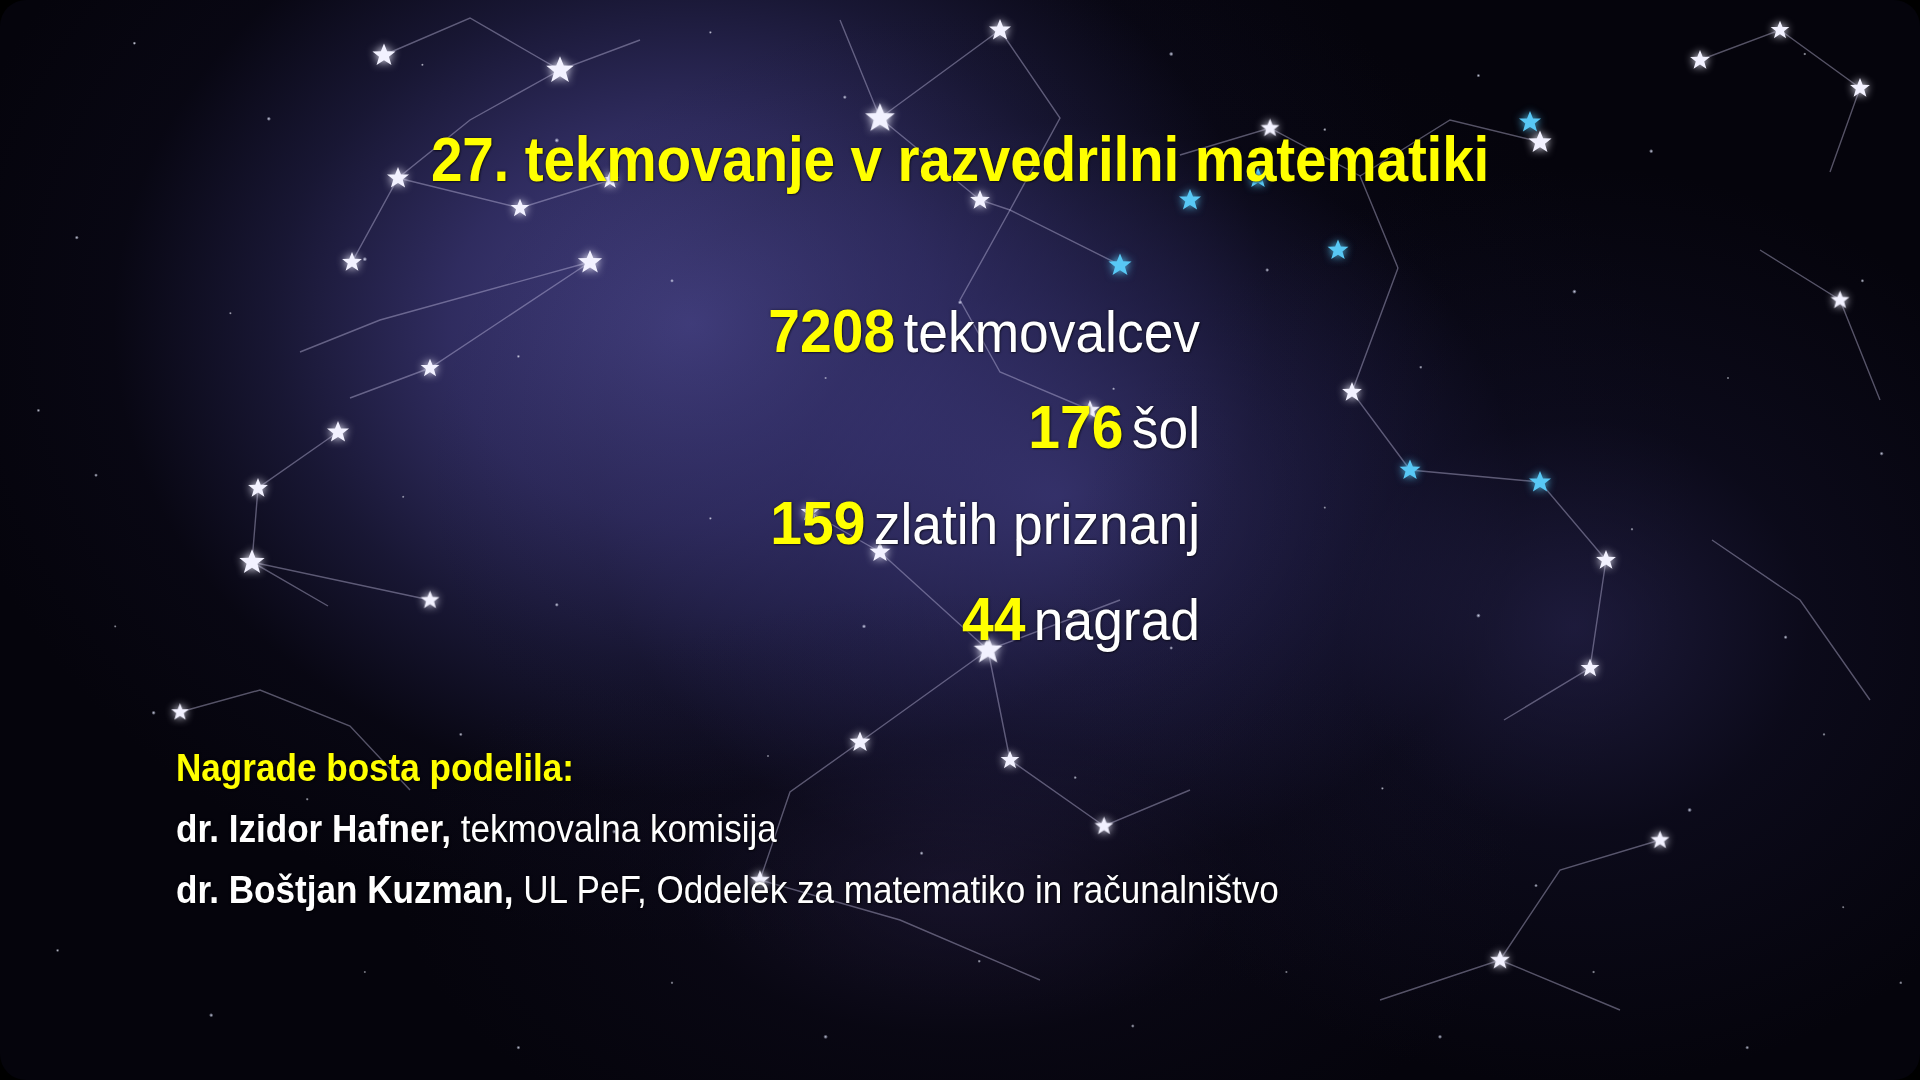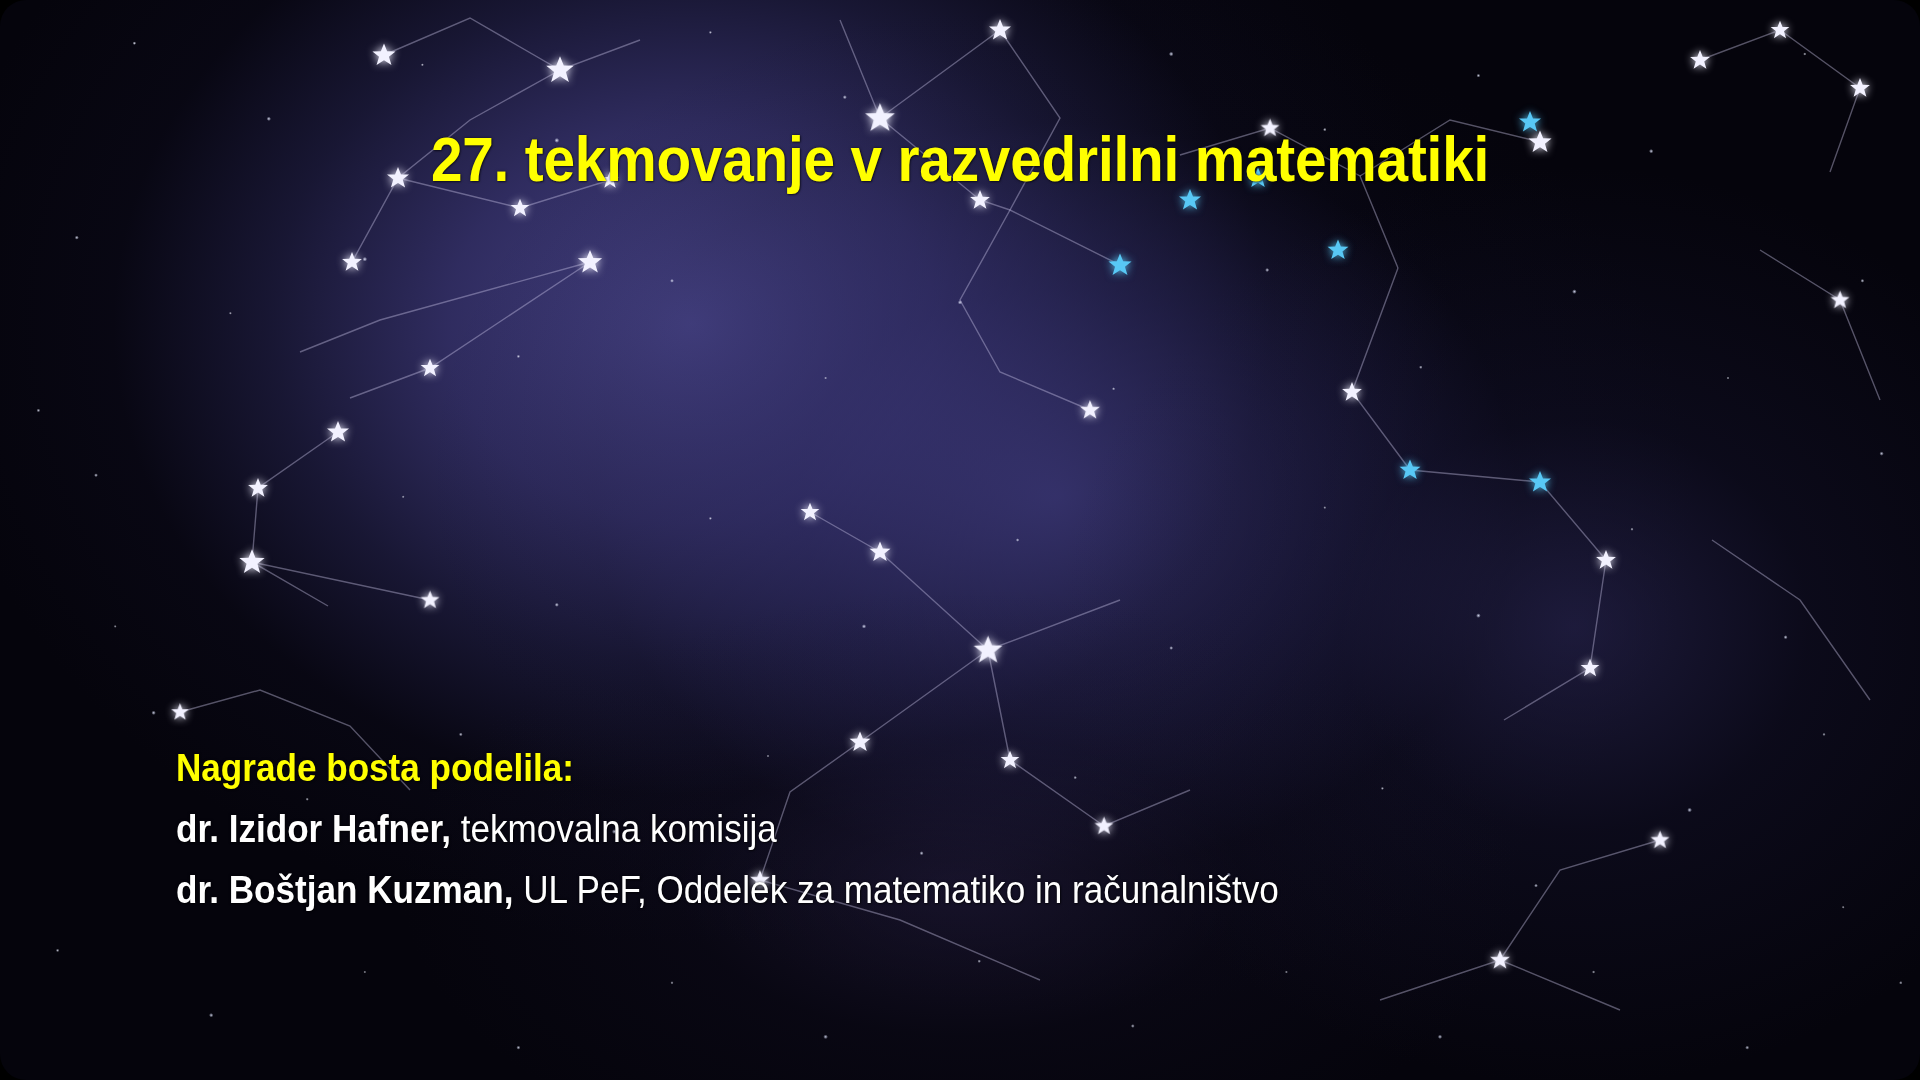--- a/index.html
+++ b/index.html
@@ -340,20 +340,39 @@
       <use href="#star-glyph" class="cstar" x="0" y="0" transform="translate(1270,128) scale(0.85)"></use>
       <use href="#star-glyph" class="cstar" x="0" y="0" transform="translate(760,880) scale(0.9)"></use>
       <use href="#star-glyph" class="cstar" x="0" y="0" transform="translate(1090,410) scale(0.9)"></use>
     </g>
   </svg>
 
   <div id="content">
 
     <div id="slide-title">27. tekmovanje v razvedrilni matematiki</div>
 
+    <div id="stats">
+
+      <div class="stat-line">
+        <span class="stat-num">7208</span><span class="stat-label">tekmovalcev</span>
+      </div>
+
+      <div class="stat-line">
+        <span class="stat-num">176</span><span class="stat-label">šol</span>
+      </div>
+
+      <div class="stat-line">
+        <span class="stat-num">159</span><span class="stat-label">zlatih priznanj</span>
+      </div>
+
+      <div class="stat-line">
+        <span class="stat-num">44</span><span class="stat-label">nagrad</span>
+      </div>
+
+    </div>
 
     <div id="footer">
 
       <div class="footer-line">
         <span id="footer-heading">Nagrade bosta podelila:</span>
       </div>
 
       <div class="footer-line footer-person">
         <span class="p-name">dr. Izidor Hafner,</span><span class="p-role"> tekmovalna komisija</span>
       </div>

